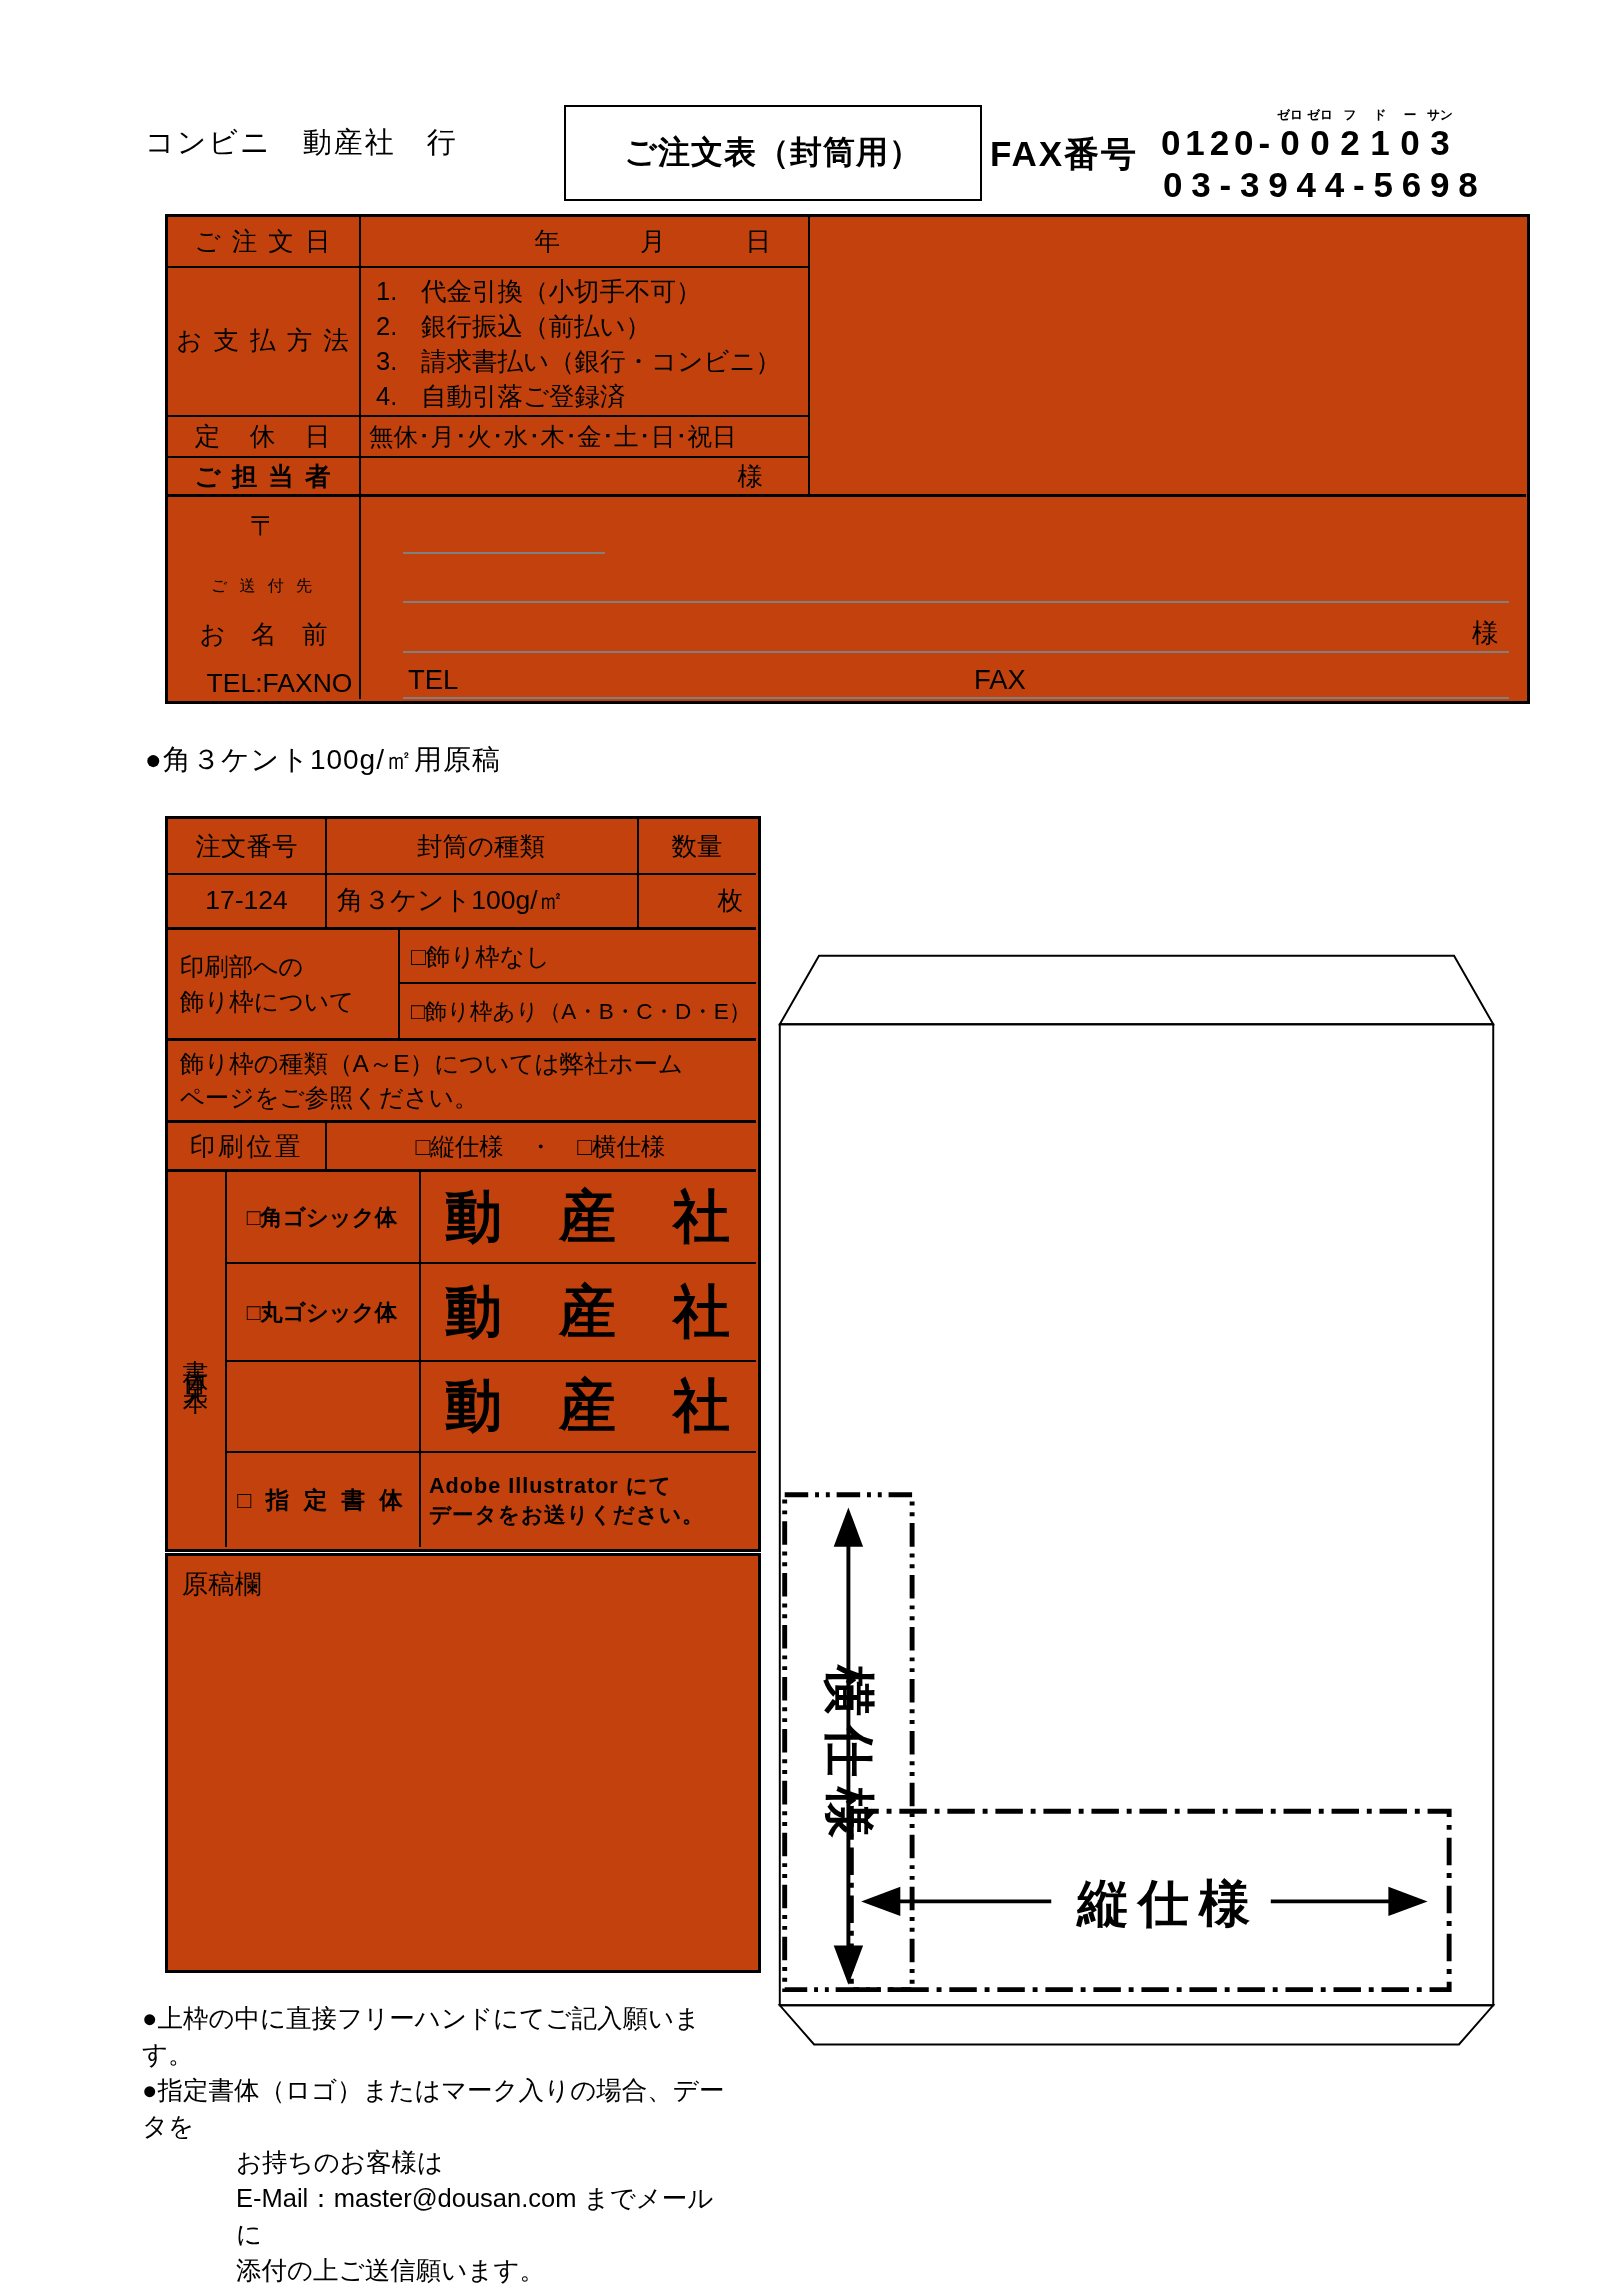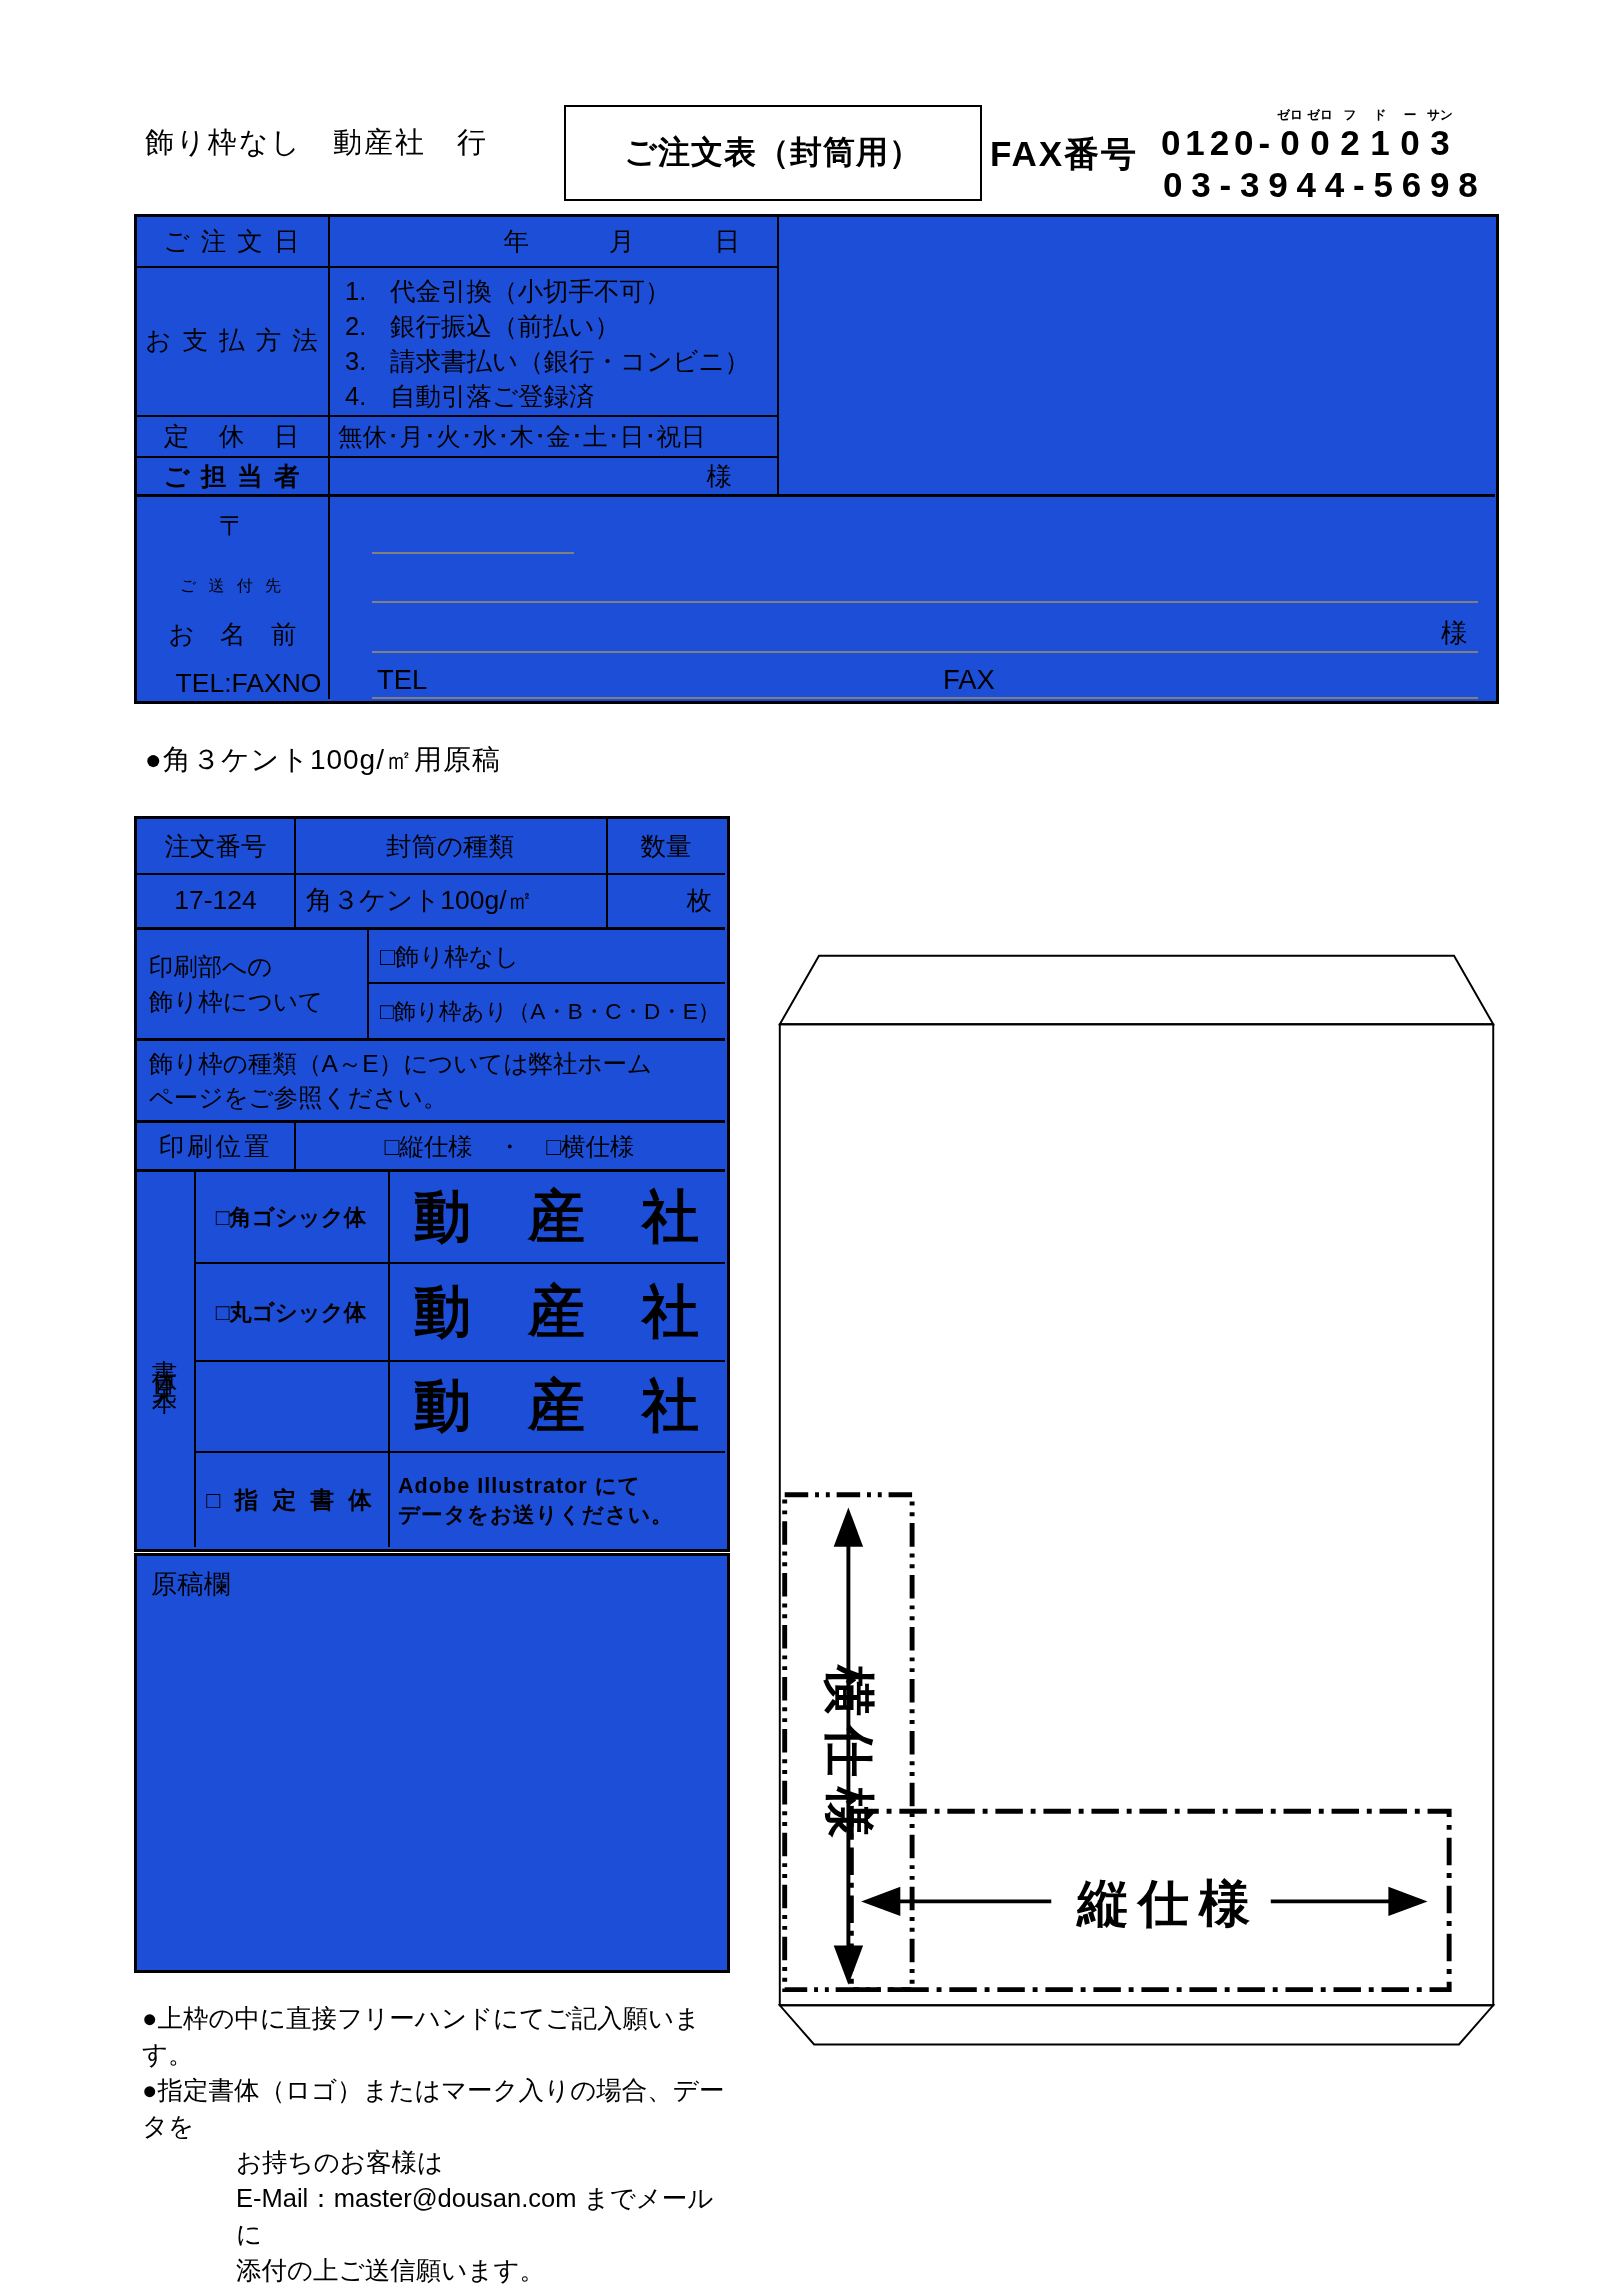--- a/index.html
+++ b/index.html
@@ -8,39 +8,39 @@
   .abs{position:absolute;}
   .hl{position:absolute;background:#000;height:2px;}
   .vl{position:absolute;background:#000;width:2px;}
   .grayline{position:absolute;background:#808080;height:2px;}
   .cell{position:absolute;display:flex;align-items:center;box-sizing:border-box;}
   .center{justify-content:center;text-align:center;}
   .t1lab{position:absolute;left:0;width:191px;display:flex;align-items:center;justify-content:center;
          font-size:25.5px;letter-spacing:2px;}
   .pay-row{display:flex;align-items:center;font-size:25.5px;}
   .pay-num{display:inline-block;width:45px;}
-  .outline-box{position:absolute;border:3.9px solid #000;box-sizing:border-box;background:#1d4ed8;}
+  .outline-box{position:absolute;border:3.9px solid #000;box-sizing:border-box;background:#c2410c;margin-left:31px;}
   .thin-box{position:absolute;border:2.9px solid #000;box-sizing:border-box;background:#fff;}
   .faxline{display:flex;align-items:flex-end;}
   .fax-digit{display:flex;flex-direction:column;align-items:center;width:30px;}
   .fax-kana{font-size:12.7px;height:15.7px;line-height:15.7px;font-weight:bold;letter-spacing:0;}
   .fax-num{font-size:35px;font-weight:bold;line-height:37px;}
   .sample-gothic{font-weight:bold;font-size:57px;font-family:"Liberation Sans","DejaVu Sans",sans-serif;}
   .sample-mincho{font-weight:bold;font-size:57px;font-family:"Liberation Serif","DejaVu Serif",serif;}
   .note-line{font-size:25.5px;line-height:36px;}
   .ind1{margin-left:94px;}
   .dim-label{position:absolute;font-size:51px;font-weight:600;letter-spacing:9.8px;
              display:flex;align-items:center;justify-content:center;}
 </style>
 </head>
 <body>
 
 <div id="page">
 
-  <div class="abs" style="left:145px;top:123px;font-size:29px;letter-spacing:2px;">飾り枠なし　動産社　行</div>
+  <div class="abs" style="left:145px;top:123px;font-size:29px;letter-spacing:2px;">コンビニ　動産社　行</div>
 
   <div class="thin-box" style="left:564px;top:105px;width:418px;height:96px;display:flex;align-items:center;justify-content:center;">
     <span style="font-size:32px;font-weight:600;letter-spacing:1px;">ご注文表（封筒用）</span>
   </div>
 
   <div class="abs" style="left:990px;top:131px;font-size:35px;font-weight:bold;letter-spacing:2px;">FAX番号</div>
 
   <div class="abs faxline" style="left:1161px;top:108px;">
     <span class="fax-num" style="letter-spacing:4.9px;">0120-</span>
     <span class="fax-digit">

